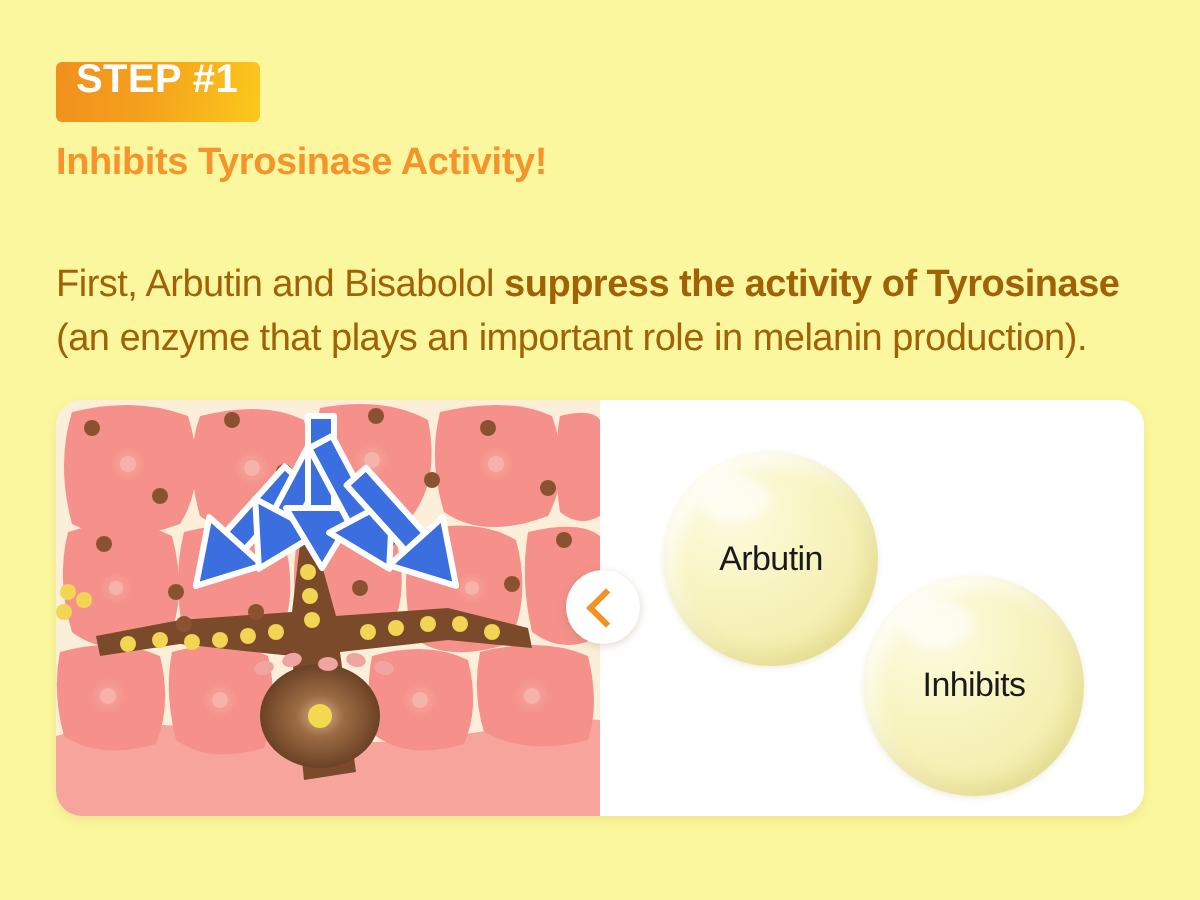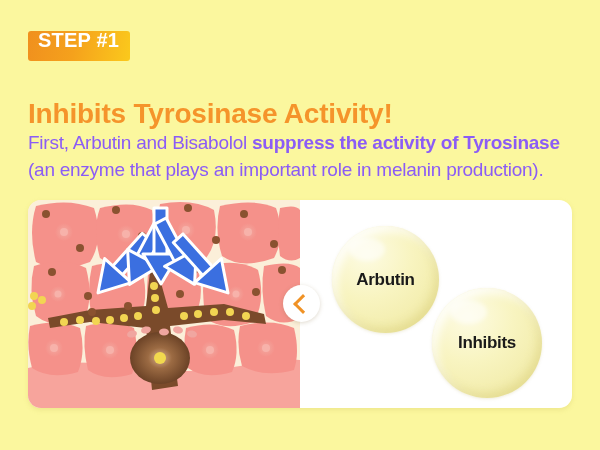--- a/index.html
+++ b/index.html
@@ -40,36 +40,36 @@
     font-weight: bold;
     letter-spacing: 0.2px;
     line-height: 1;
     white-space: nowrap;
   }
 
   
   .headline {
     position: absolute;
     left: 28px;
-    top: 79px;
+    top: 58px;
     color: #f5942b;
-    font-size: 28px;
+    font-size: 19px;
     font-weight: bold;
     letter-spacing: -0.2px;
     line-height: 1.15;
     white-space: nowrap;
   }
 
   
   .body-copy {
     position: absolute;
     left: 28px;
     top: 111px;
     width: 552px;
-    color: #8b5cf6;
+    color: #a16207;
     font-size: 19px;
     line-height: 1.42;
     letter-spacing: -0.25px;
   }
   .body-copy b { font-weight: bold; }
 
   
   .media-card {
     position: absolute;
     left: 28px;
@@ -132,21 +132,21 @@
   }
   .droplet-b {
     left: 132px; top: 88px;
     width: 110px; height: 110px;
   }
   .droplet-label {
     position: relative;
     z-index: 2;
     color: #1a1a1a;
     font-size: 17px;
-    font-weight: bold;
+    font-weight: normal;
     letter-spacing: -0.3px;
     white-space: nowrap;
   }
 
   
   .carousel-prev {
     position: absolute;
     left: 283px;
     top: 285px;
     width: 37px;

